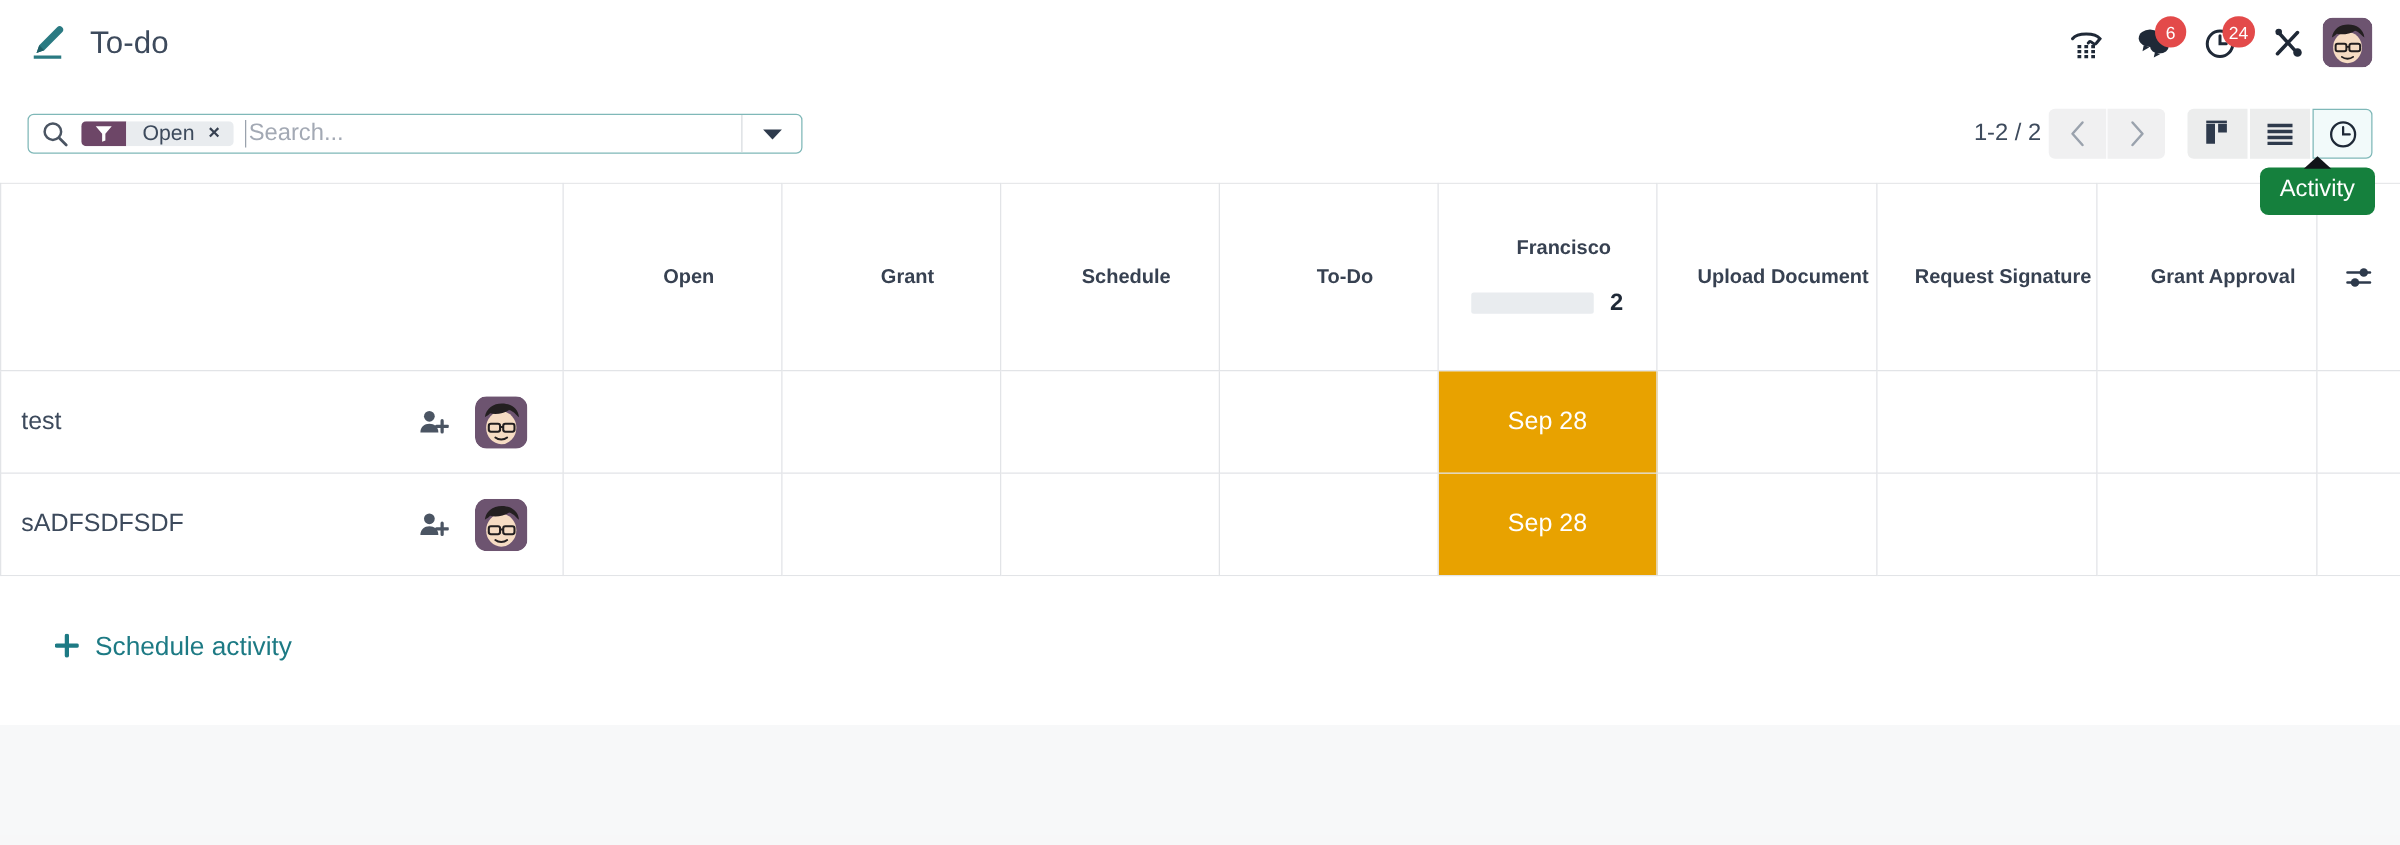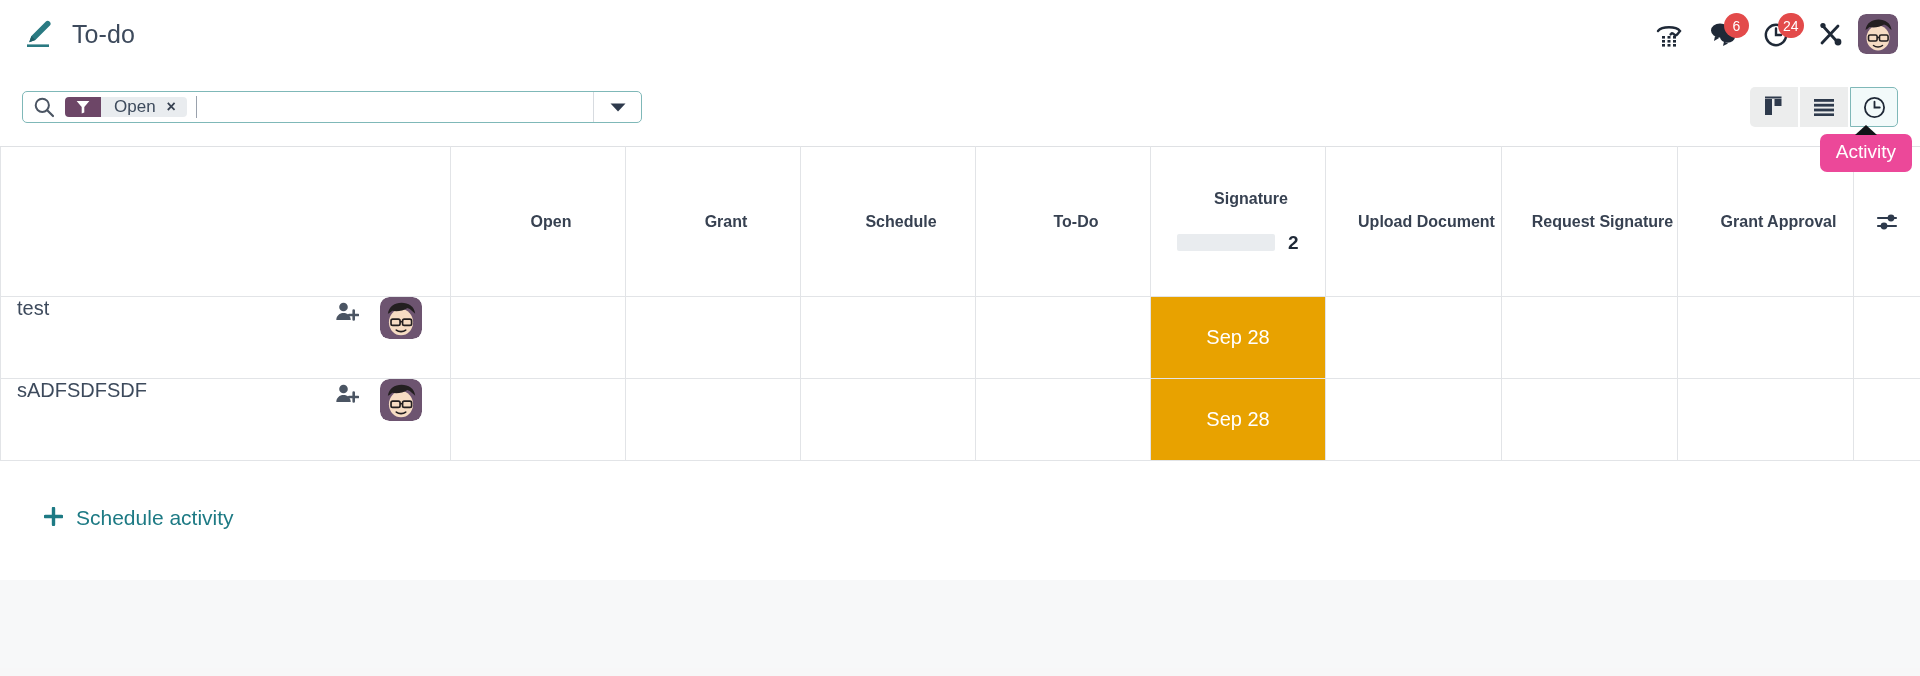--- a/index.html
+++ b/index.html
@@ -227,22 +227,22 @@
   .view-btn.active {
     background: #f2fafa;
     border: 1px solid #7fb8b8;
     color: #1f2937;
   }
 
   
   .tooltip {
     position: absolute;
     top: 66px;
-    right: 8px;
-    background: #ec4899;
+    right: 20px;
+    background: #15803d;
     color: #ffffff;
     font-size: 19px;
     padding: 7px 16px 9px 16px;
     border-radius: 7px;
     z-index: 60;
     white-space: nowrap;
   }
   .tooltip::before {
     content: "";
     position: absolute;
@@ -313,21 +313,21 @@
   .opts-icon-wrap {
     display: flex; align-items: center; justify-content: center;
     height: 100%;
     cursor: pointer;
     color: #2e3a4c;
   }
 
   td.row-cell { height: 81px; }
   .namecell {
     display: flex;
-    align-items: flex-start;
+    align-items: center;
     height: 81px;
     padding: 0 28px 0 16px;
   }
   .name-text {
     flex: 1 1 auto;
     font-size: 20px;
     color: #3d4a5c;
     white-space: nowrap;
     overflow: hidden;
     text-overflow: ellipsis;
@@ -483,31 +483,47 @@
           </svg>
         </span>
         <span class="facet-label">
           <span>Open</span>
           <span class="facet-x">×</span>
         </span>
       </span>
 
       <span class="search-input-wrap">
         <span class="search-caret"></span>
+        <input class="search-input" type="text" placeholder="Search..." style="">
       </span>
 
       <span class="search-toggle">
         <svg width="18" height="12" viewBox="0 0 18 12" aria-hidden="true">
           <path d="M1.5 2.5h15L9 10.5z" fill="#2e3a4c"></path>
         </svg>
       </span>
     </div>
   </div>
 
   <div class="cp-right">
+    <div class="pager">
+      <span class="pager-value">1-2 / 2</span>
+      <span class="pager-btns">
+        <span class="pager-btn">
+          <svg width="15" height="22" viewBox="0 0 15 22" aria-hidden="true">
+            <path d="M11 2L3 11l8 9" fill="none" stroke="#9aa2ad" stroke-width="2" stroke-linecap="round" stroke-linejoin="round"></path>
+          </svg>
+        </span>
+        <span class="pager-btn">
+          <svg width="15" height="22" viewBox="0 0 15 22" aria-hidden="true">
+            <path d="M4 2l8 9-8 9" fill="none" stroke="#9aa2ad" stroke-width="2" stroke-linecap="round" stroke-linejoin="round"></path>
+          </svg>
+        </span>
+      </span>
+    </div>
 
     <div class="viewswitcher">
       <span class="view-btn">
         <svg width="22" height="22" viewBox="0 0 22 22" aria-hidden="true">
           <rect x="2" y="3" width="7" height="16" fill="#2e3a4c"></rect>
           <rect x="11.5" y="3" width="7" height="7" fill="#2e3a4c"></rect>
           <rect x="2" y="0.5" width="16.5" height="2" fill="#2e3a4c"></rect>
         </svg>
       </span>
       <span class="view-btn">
@@ -554,21 +570,21 @@
           </div>
         </th>
         <th class="col-act">
           <div class="head-inner">
             <span>To-Do</span>
           </div>
         </th>
 
         <th class="col-act">
           <div class="head-inner">
-            <span>Signature</span>
+            <span>Francisco</span>
             <span class="progress-row">
               <span class="progress-track">
                 <span class="progress-fill" style="width: 100%; background: rgb(232, 162, 0);"></span>
               </span>
               <span class="progress-count">2</span>
             </span>
           </div>
         </th>
 
         <th class="col-wide">

